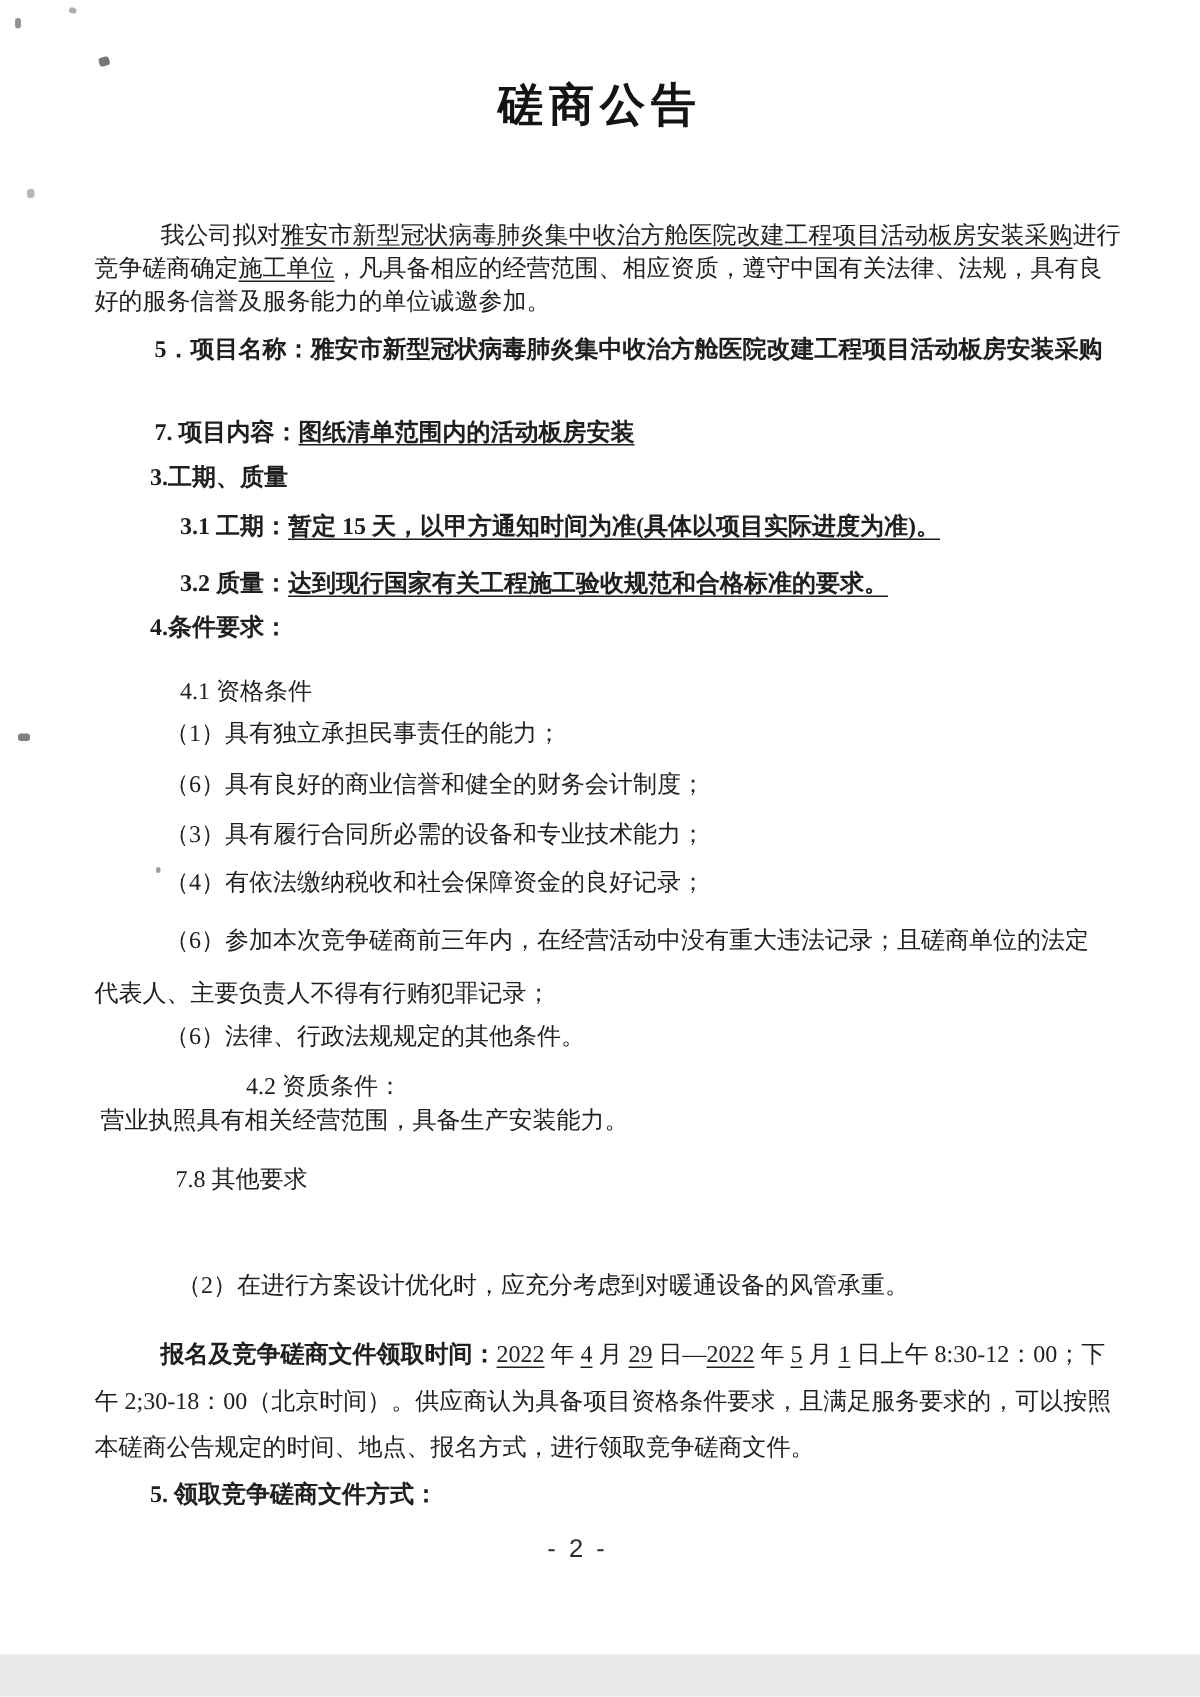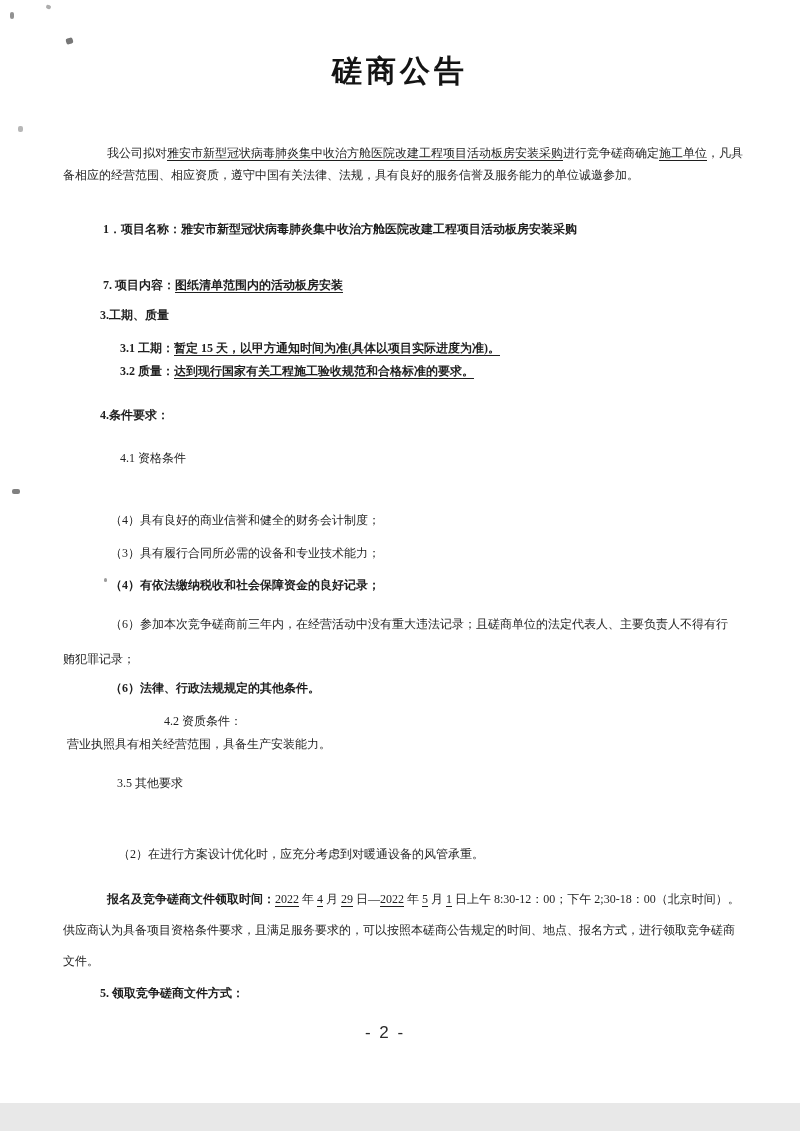--- a/index.html
+++ b/index.html
@@ -1,41 +1,41 @@
 <!DOCTYPE html>
 <html><head>
 <meta charset="utf-8">
 <style>
   html,body{margin:0;padding:0;background:#e8e8e8;}
   .page{
     position:relative; width:800px; height:1103px; background:#ffffff;
     font-family:"Liberation Serif","DejaVu Serif",serif;
     color:#1f1f1f; overflow:hidden; margin:0 auto;
   }
-  .blk{position:absolute; font-size:12px; line-height:22px; white-space:normal;}
+  .blk{position:absolute; font-size:16px; line-height:22px; white-space:normal;}
   .bold{font-weight:bold;}
   .u{text-decoration:underline; text-underline-offset:3px; text-decoration-thickness:1px;}
   .title{
     top:60px; left:0; width:800px; text-align:center;
     font-size:30px; font-weight:bold; letter-spacing:4px; color:#141414;
   }
   .intro{top:131px; left:63px; width:685px; text-indent:44px; line-height:21.8px;}
   .item1{top:203px; left:63px; width:685px; text-indent:40px; line-height:29px; font-weight:bold;}
   .item2{top:262px; left:103px; font-weight:bold;}
   .h3{top:292px; left:100px; font-weight:bold;}
   .s31{top:325px; left:120px; font-weight:bold;}
-  .s32{top:348px; left:120px; font-weight:bold;font-family:Liberation Serif, serif;}
+  .s32{top:363px; left:120px; font-weight:bold;font-family:Liberation Serif, serif;}
   .h4{top:392px; left:100px; font-weight:bold;}
   .s41{top:435px; left:120px;}
   .c1{top:463px; left:110px;}
   .c2{top:497px; left:110px;}
   .c3{top:530px; left:110px;}
-  .c4{top:562px; left:110px;font-weight:bold;}
+  .c4{top:562px; left:110px;}
   .c5{top:595px; left:63px; width:670px; text-indent:47px; line-height:34.5px;}
-  .c6{top:665px; left:110px;font-weight:bold;}
+  .c6{top:665px; left:110px;}
   .s42h{top:698px; left:120px;margin-left:44px;}
   .s42t{top:721px; left:67px;}
   .s43h{top:760px; left:117px;}
   .s43i1{top:784px; left:118px; width:632px; line-height:21.5px;}
   .s43i2{top:831px; left:118px;}
   .signup{top:872px; left:63px; width:682px; text-indent:44px; line-height:31px;}
   .item5{top:970px; left:100px; font-weight:bold;}
   .footer{
     top:1022px; left:0; width:770px; text-align:center;
     font-family:"Liberation Sans","DejaVu Sans",sans-serif;
@@ -58,44 +58,45 @@
   <span class="speck sp1"></span>
   <span class="speck sp2"></span>
   <span class="speck sp3"></span>
   <span class="speck sp4"></span>
   <span class="speck sp5"></span>
 
   <div class="blk title">磋商公告</div>
 
   <p class="blk intro"><span>我公司拟对</span><span class="u">雅安市新型冠状病毒肺炎集中收治方舱医院改建工程项目活动板房安装采购</span><span>进行竞争磋商确定</span><span class="u">施工单位</span><span>，凡具备相应的经营范围、相应资质，遵守中国有关法律、法规，具有良好的服务信誉及服务能力的单位诚邀参加。</span></p>
 
-  <p class="blk item1"><span>1．项目名称：</span><span>雅安市新型冠状病毒肺炎集中收治方舱医院改建工程项目活动板房安装采购</span></p>
+  <p class="blk item1"><span>5．项目名称：</span><span>雅安市新型冠状病毒肺炎集中收治方舱医院改建工程项目活动板房安装采购</span></p>
 
   <p class="blk item2"><span>7. 项目内容：</span><span class="u">图纸清单范围内的活动板房安装</span></p>
 
   <p class="blk h3">3.工期、质量</p>
 
   <p class="blk s31"><span>3.1 工期：</span><span class="u">暂定 15 天，以甲方通知时间为准(具体以项目实际进度为准)。</span></p>
 
   <p class="blk s32"><span>3.2 质量：</span><span class="u">达到现行国家有关工程施工验收规范和合格标准的要求。</span></p>
 
   <p class="blk h4">4.条件要求：</p>
 
   <p class="blk s41">4.1 资格条件</p>
 
-  <p class="blk c2">（4）具有良好的商业信誉和健全的财务会计制度；</p>
+  <p class="blk c1">（1）具有独立承担民事责任的能力；</p>
+  <p class="blk c2">（6）具有良好的商业信誉和健全的财务会计制度；</p>
   <p class="blk c3">（3）具有履行合同所必需的设备和专业技术能力；</p>
   <p class="blk c4">（4）有依法缴纳税收和社会保障资金的良好记录；</p>
   <p class="blk c5">（6）参加本次竞争磋商前三年内，在经营活动中没有重大违法记录；且磋商单位的法定代表人、主要负责人不得有行贿犯罪记录；</p>
   <p class="blk c6">（6）法律、行政法规规定的其他条件。</p>
 
   <p class="blk s42h">4.2 资质条件：</p>
   <p class="blk s42t">营业执照具有相关经营范围，具备生产安装能力。</p>
 
-  <p class="blk s43h">3.5 其他要求</p>
+  <p class="blk s43h">7.8 其他要求</p>
   <p class="blk s43i2">（2）在进行方案设计优化时，应充分考虑到对暖通设备的风管承重。</p>
 
   <p class="blk signup"><span class="bold">报名及竞争磋商文件领取时间：</span><span class="u">2022</span><span> 年 </span><span class="u">4</span><span> 月 </span><span class="u">29</span><span> 日—</span><span class="u">2022</span><span> 年 </span><span class="u">5</span><span> 月 </span><span class="u">1</span><span> 日上午 8:30-12：00；下午 2;30-18：00（北京时间）。供应商认为具备项目资格条件要求，且满足服务要求的，可以按照本磋商公告规定的时间、地点、报名方式，进行领取竞争磋商文件。</span></p>
 
   <p class="blk item5">5. 领取竞争磋商文件方式：</p>
 
   <div class="blk footer">- 2 -</div>
 
 </div>
 

